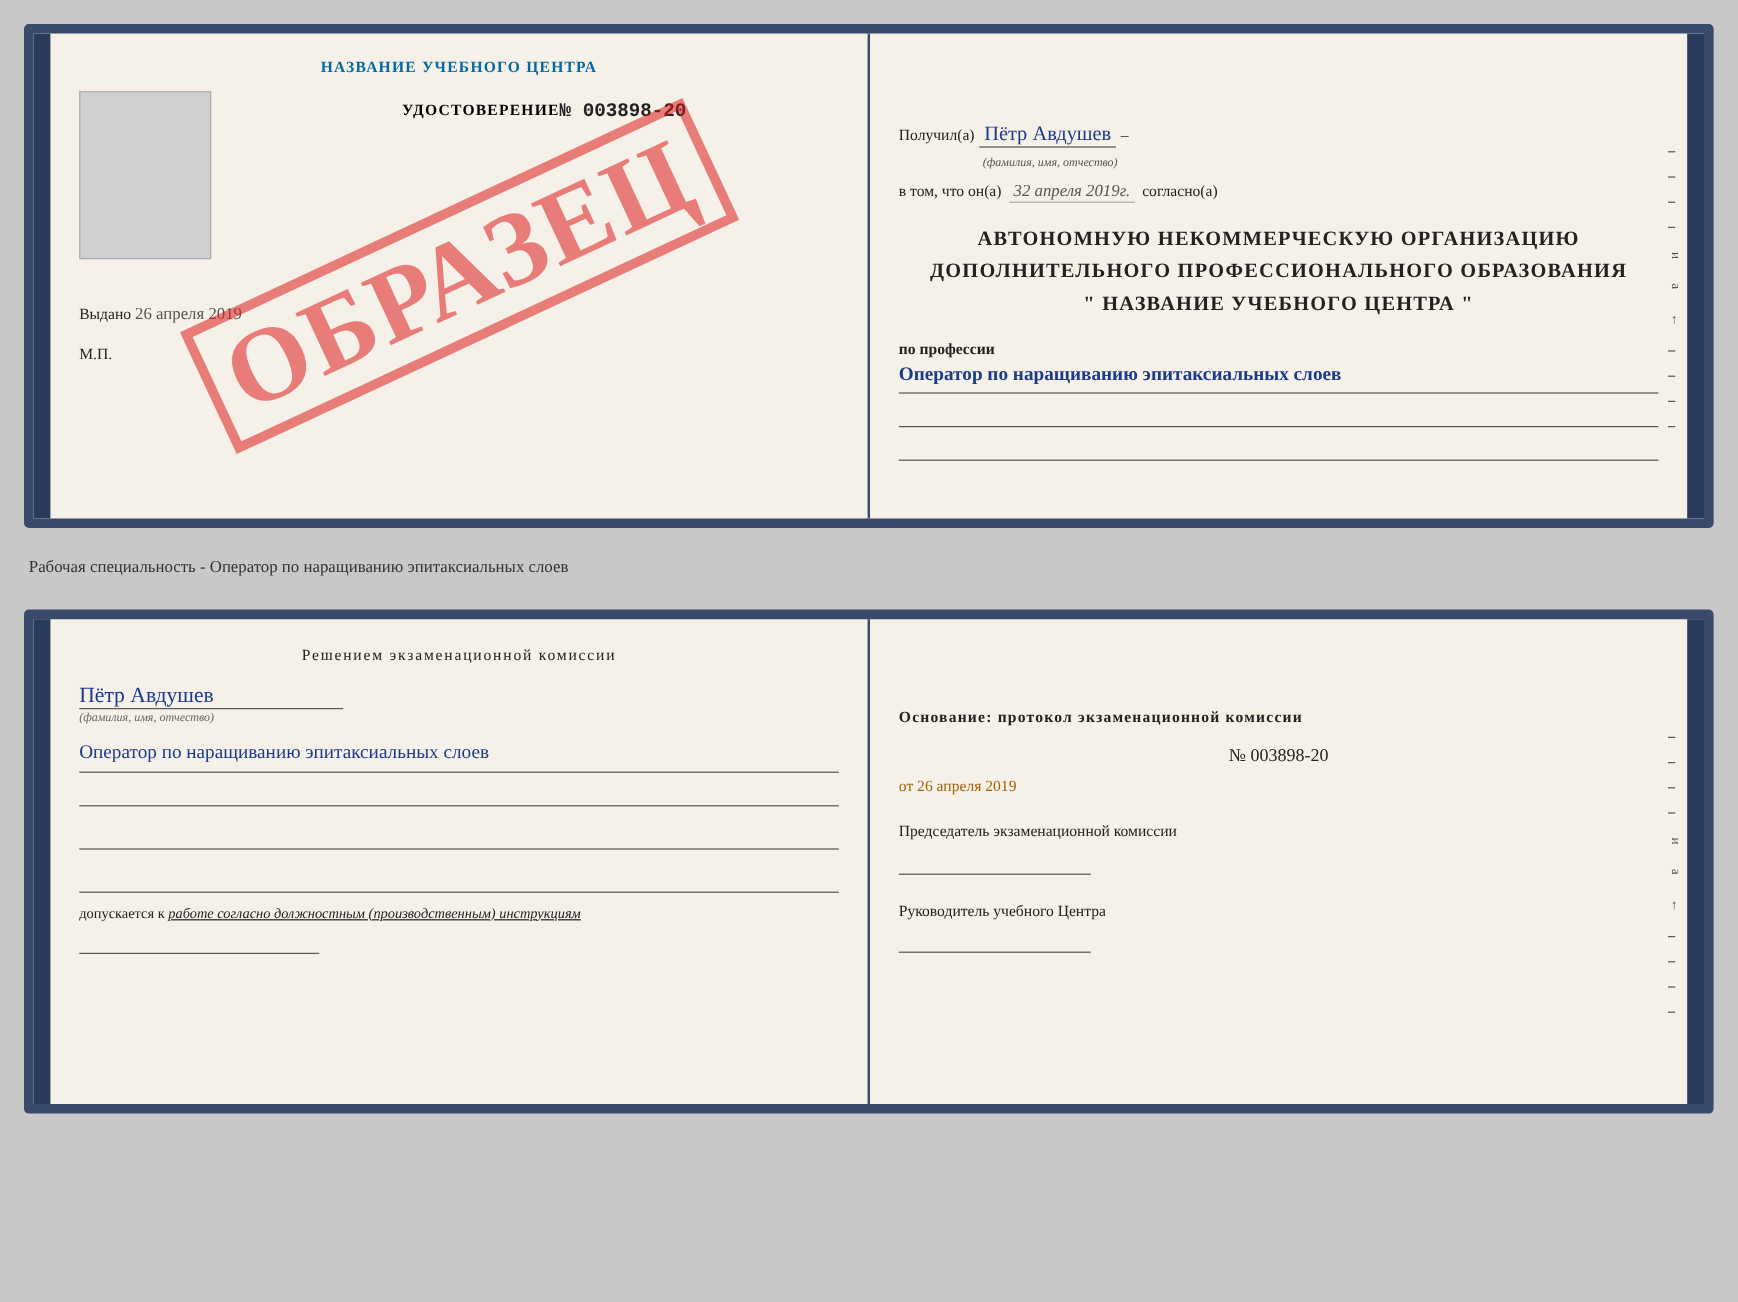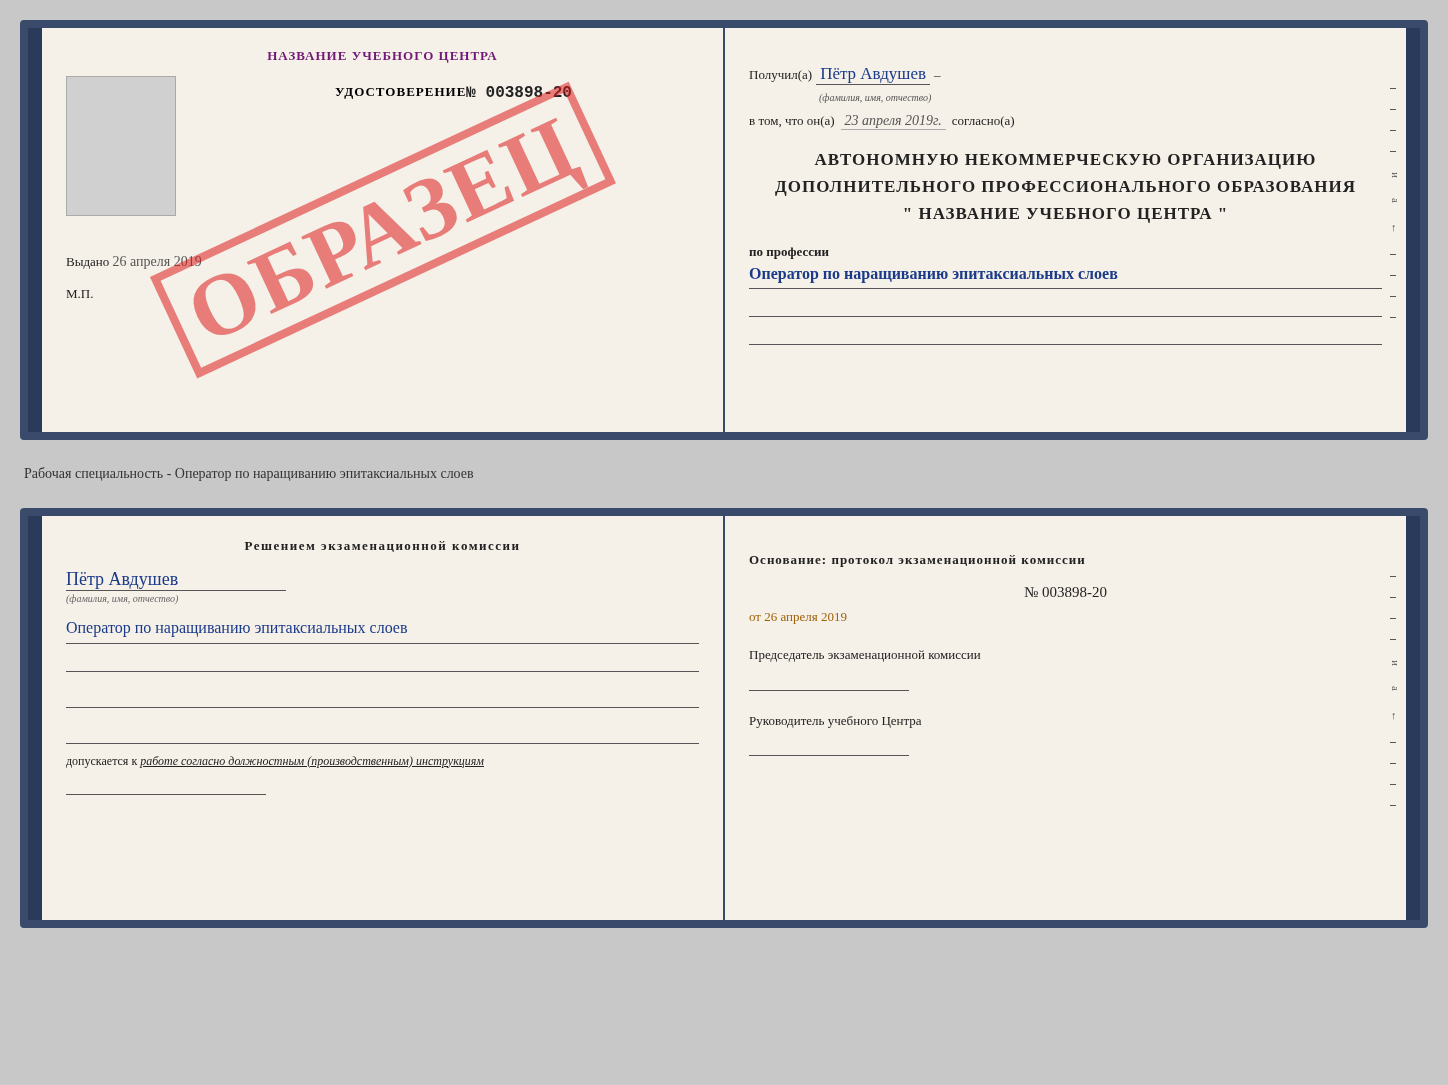--- a/index.html
+++ b/index.html
@@ -38,35 +38,36 @@
       padding: 20px 24px;
       border-right: 2px solid #3a4a6b;
       position: relative;
       overflow: hidden;
     }
 
     .doc-right {
       flex: 1;
       padding: 36px 24px;
       position: relative;
+      margin-top: 38px;
     }
 
     .doc-right-edge {
       width: 14px;
       background: #2a3a5b;
       flex-shrink: 0;
     }
 
     
     .cert-title {
       text-align: center;
       font-size: 13px;
       font-weight: bold;
       letter-spacing: 1px;
-      color: #701a75;
+      color: #0369a1;
       margin-bottom: 12px;
     }
 
     .cert-photo-area {
       width: 110px;
       height: 140px;
       background: #d0d0d0;
       border: 1px solid #aaa;
       float: left;
       margin-right: 16px;
@@ -220,21 +221,21 @@
       padding: 0 4px;
     }
 
     
     .lower-book .doc-left {
       padding: 20px 24px;
     }
 
     .lower-left-title {
       font-size: 13px;
-      font-weight: bold;
+      font-weight: normal;
       letter-spacing: 1.5px;
       color: #222;
       text-align: center;
       margin-bottom: 12px;
       line-height: 1.6;
     }
 
     .lower-name {
       font-family: 'Segoe Script', cursive;
       font-size: 18px;
@@ -370,21 +371,21 @@
         <span>Получил(а)</span>
         <span class="handwritten">Пётр Авдушев</span>
         <span>–</span>
       </div>
       <div style="margin-left:70px; margin-top:-8px; margin-bottom:8px;">
         <span class="right-subtitle">(фамилия, имя, отчество)</span>
       </div>
 
       <div class="right-date-line">
         <span>в том, что он(а)</span>
-        <span class="handwritten-date">23 апреля 2019г.</span>
+        <span class="handwritten-date">32 апреля 2019г.</span>
         <span>согласно(а)</span>
       </div>
 
       <div class="org-block">
         <div>АВТОНОМНУЮ НЕКОММЕРЧЕСКУЮ ОРГАНИЗАЦИЮ</div>
         <div>ДОПОЛНИТЕЛЬНОГО ПРОФЕССИОНАЛЬНОГО ОБРАЗОВАНИЯ</div>
         <div>"   НАЗВАНИЕ УЧЕБНОГО ЦЕНТРА   "</div>
       </div>
 
       <div class="profession-block">

